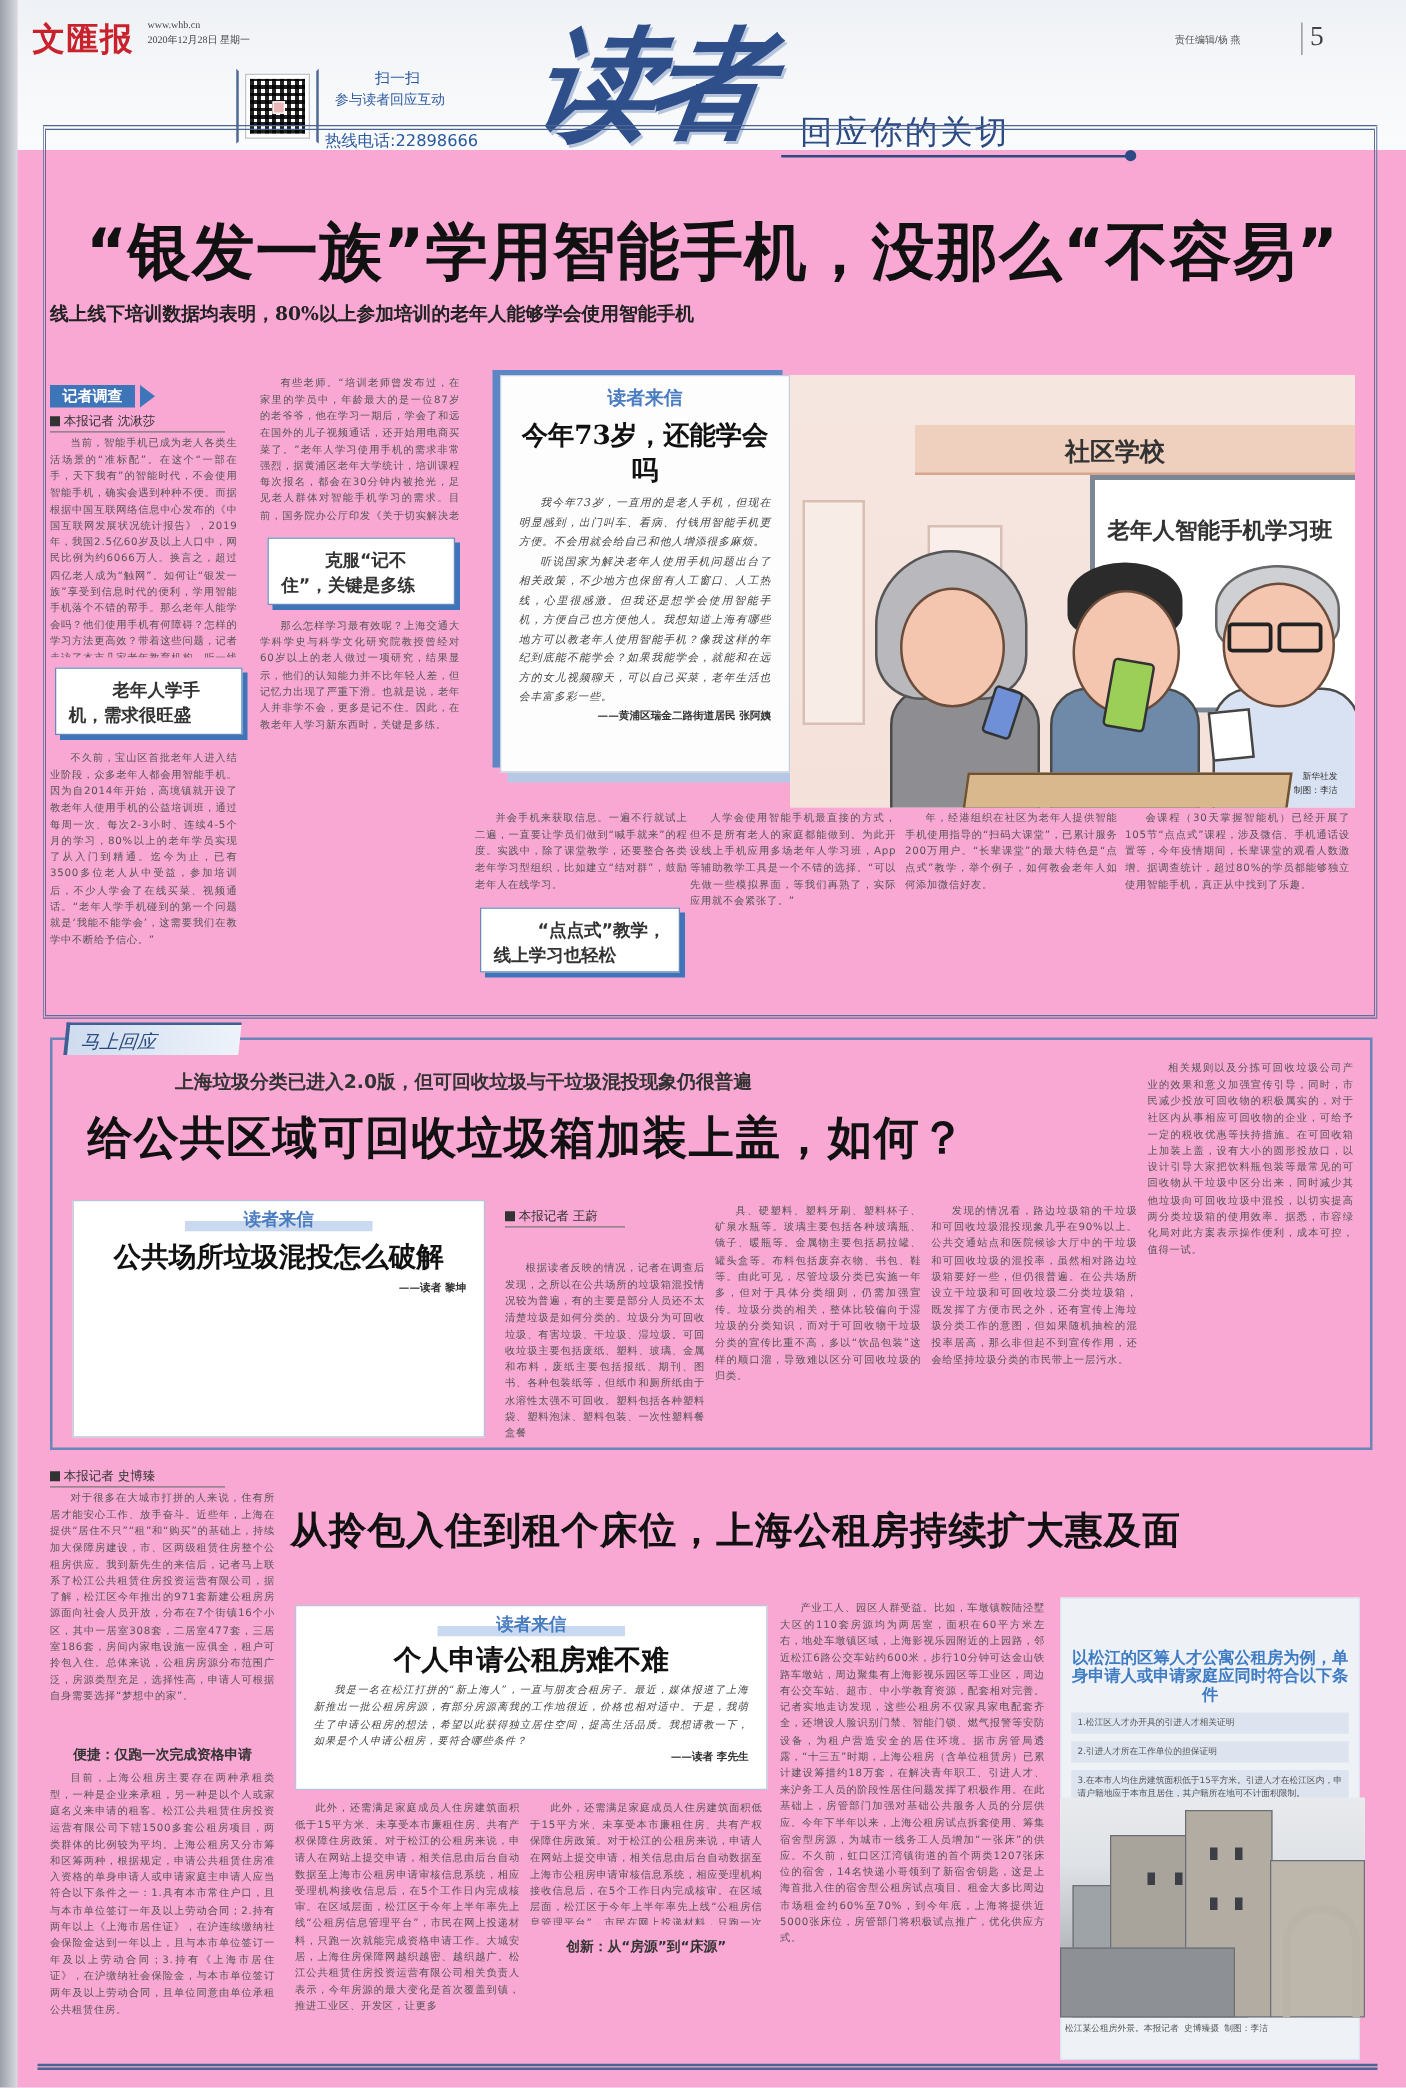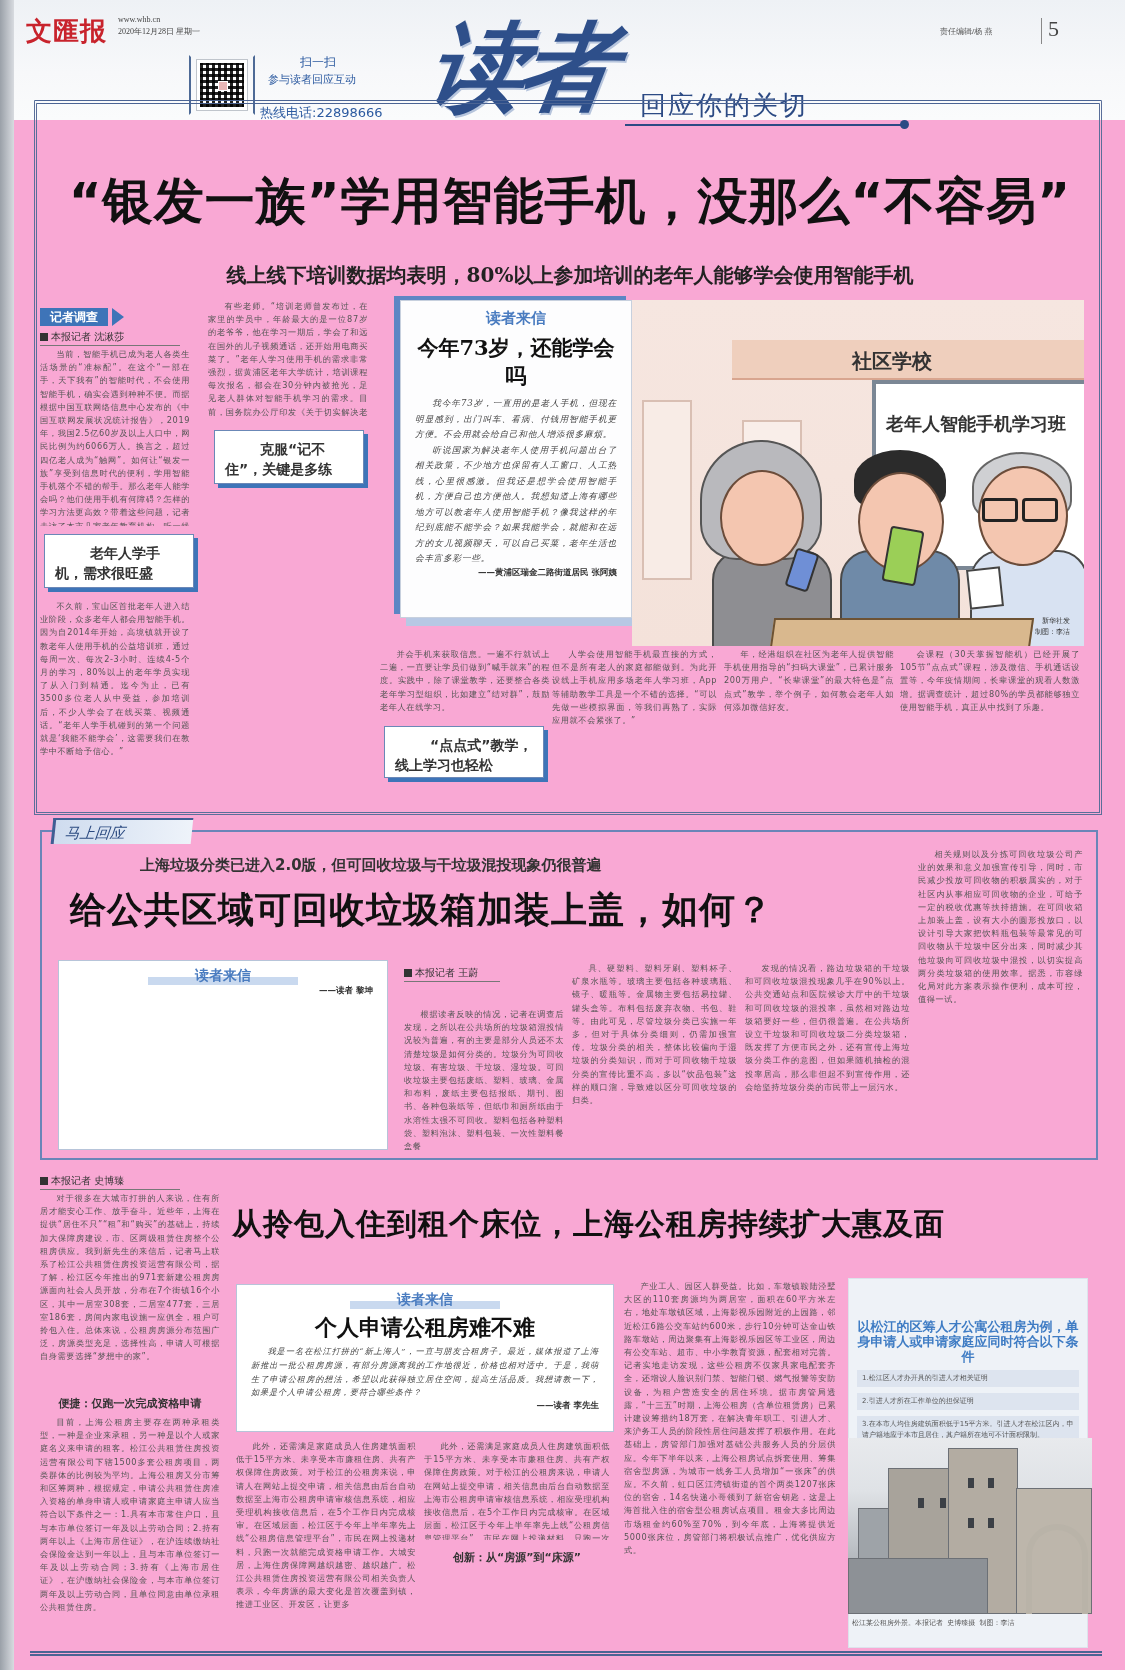--- a/index.html
+++ b/index.html
@@ -32,21 +32,21 @@
   .pageno { position: absolute; left: 1048px; top: 16px; font-size: 22px; color: #444; font-family: "Liberation Serif", serif; }
 
   
   .frame { position: absolute; border: 3px double #5a6f9a; }
   .f1 { left: 34px; top: 100px; width: 1068px; height: 715px; border-top: 4px double #4b6494; }
   .f2 { left: 40px; top: 830px; width: 1058px; height: 330px; border: 2px solid #6a85b8; }
   .f3 { left: 30px; top: 1168px; width: 1072px; height: 488px; border: none; border-bottom: 5px double #4b6494; }
 
   
   .h1 { position: absolute; left: 40px; top: 168px; width: 1060px; text-align: center; font-size: 50px; font-weight: bold; letter-spacing: 1px; color: #111; font-family: "DejaVu Sans", sans-serif; }
-  .sub1 { position: absolute; left: 40px; top: 242px; width: 1060px; text-align: center; font-size: 20px; font-weight: bold; color: #222; margin-top: 20px; }
+  .sub1 { position: absolute; left: 40px; top: 242px; width: 1060px; text-align: left; font-size: 15px; font-weight: bold; color: #222; }
 
   .kicker { position: absolute; left: 40px; top: 308px; height: 18px; padding: 0 10px; background: #3e74b8; color: #fff; font-size: 12px; line-height: 18px; font-weight: bold; }
   .kicker-arrow { position: absolute; left: 112px; top: 308px; width: 0; height: 0; border-top: 9px solid transparent; border-bottom: 9px solid transparent; border-left: 12px solid #3e74b8; }
   .byline { position: absolute; font-size: 10px; color: #333; font-family: "DejaVu Sans", sans-serif; border-bottom: 1px solid #777; padding-bottom: 1px; }
   .byline::before { content: ""; display: inline-block; width: 8px; height: 8px; background: #333; margin-right: 3px; vertical-align: -1px; }
 
   .col { position: absolute; font-size: 8.2px; line-height: 13.2px; color: #555; text-align: justify; overflow: hidden; letter-spacing: 0.6px; font-family: "DejaVu Sans", sans-serif; }
   .col p { text-indent: 2em; }
 
   .subhead-box { position: absolute; background: #fff; border: 1px solid #6b88b7; box-shadow: 4px 4px 0 #3e74b8; padding: 8px 10px; font-size: 14px; font-weight: bold; color: #333; line-height: 20px; font-family: "DejaVu Sans", sans-serif; }
@@ -145,20 +145,23 @@
     </div>
   <div class="subhead-box" style="left:44px;top:534px;width:150px;height:54px;"><span class="ind"></span><span>老年人学手机，需求很旺盛</span></div>
   <div class="col" style="left:40px;top:600px;width:150px;height:205px;">
       <p>不久前，宝山区首批老年人进入结业阶段，众多老年人都会用智能手机。因为自2014年开始，高境镇就开设了教老年人使用手机的公益培训班，通过每周一次、每次2-3小时、连续4-5个月的学习，80%以上的老年学员实现了从入门到精通。迄今为止，已有3500多位老人从中受益，参加培训后，不少人学会了在线买菜、视频通话。“老年人学手机碰到的第一个问题就是‘我能不能学会’，这需要我们在教学中不断给予信心。”</p>
     </div>
 
   <div class="col" style="left:208px;top:300px;width:160px;height:120px;">
       <p>有些老师。“培训老师曾发布过，在家里的学员中，年龄最大的是一位87岁的老爷爷，他在学习一期后，学会了和远在国外的儿子视频通话，还开始用电商买菜了。”老年人学习使用手机的需求非常强烈，据黄浦区老年大学统计，培训课程每次报名，都会在30分钟内被抢光，足见老人群体对智能手机学习的需求。目前，国务院办公厅印发《关于切实解决老年人运用智能技术困难的实施方案》，进一步推动解决老年人在运用智能技术方面遇到的困难，让老年人更好共享信息化发展成果。</p>
     </div>
   <div class="subhead-box" style="left:214px;top:430px;width:150px;height:54px;"><span class="ind"></span><span>克服“记不住”，关键是多练</span></div>
+  <div class="col" style="left:208px;top:494px;width:160px;height:312px;">
+      <p>那么怎样学习最有效呢？上海交通大学科学史与科学文化研究院教授曾经对60岁以上的老人做过一项研究，结果显示，他们的认知能力并不比年轻人差，但记忆力出现了严重下滑。也就是说，老年人并非学不会，更多是记不住。因此，在教老年人学习新东西时，关键是多练。</p>
+    </div>
 
   <div class="letter1">
     <div class="letter-tag">读者来信</div>
     <div class="letter-title">今年73岁，还能学会吗</div>
     <div class="letter-body">
       <p>我今年73岁，一直用的是老人手机，但现在明显感到，出门叫车、看病、付钱用智能手机更方便。不会用就会给自己和他人增添很多麻烦。</p>
       <p>听说国家为解决老年人使用手机问题出台了相关政策，不少地方也保留有人工窗口、人工热线，心里很感激。但我还是想学会使用智能手机，方便自己也方便他人。我想知道上海有哪些地方可以教老年人使用智能手机？像我这样的年纪到底能不能学会？如果我能学会，就能和在远方的女儿视频聊天，可以自己买菜，老年生活也会丰富多彩一些。</p>
     </div>
     <div class="letter-sign">——黄浦区瑞金二路街道居民 张阿姨</div>
   </div>
@@ -216,20 +219,21 @@
   <div class="col" style="left:900px;top:648px;width:180px;height:160px;">
       <p>会课程（30天掌握智能机）已经开展了105节“点点式”课程，涉及微信、手机通话设置等，今年疫情期间，长辈课堂的观看人数激增。据调查统计，超过80%的学员都能够独立使用智能手机，真正从中找到了乐趣。</p>
     </div>
 
   <div class="sec2-tag">马上回应</div>
   <div class="sub2">上海垃圾分类已进入2.0版，但可回收垃圾与干垃圾混投现象仍很普遍</div>
   <div class="h2">给公共区域可回收垃圾箱加装上盖，如何？</div>
 
   <div class="letter2">
     <span class="tag-band">读者来信</span>
+    <div class="letter-title">公共场所垃圾混投怎么破解</div>
     <div class="letter-sign">——读者 黎坤</div>
   </div>
 
   <div class="byline" style="left:404px;top:966px;width:96px;">本报记者 王蔚</div>
   <div class="col" style="left:404px;top:984px;width:160px;height:168px;margin-top:24px;">
       <p>根据读者反映的情况，记者在调查后发现，之所以在公共场所的垃圾箱混投情况较为普遍，有的主要是部分人员还不太清楚垃圾是如何分类的。垃圾分为可回收垃圾、有害垃圾、干垃圾、湿垃圾。可回收垃圾主要包括废纸、塑料、玻璃、金属和布料，废纸主要包括报纸、期刊、图书、各种包装纸等，但纸巾和厕所纸由于水溶性太强不可回收。塑料包括各种塑料袋、塑料泡沫、塑料包装、一次性塑料餐盒餐</p>
     </div>
   <div class="col" style="left:572px;top:962px;width:165px;height:190px;">
       <p>具、硬塑料、塑料牙刷、塑料杯子、矿泉水瓶等。玻璃主要包括各种玻璃瓶、镜子、暖瓶等。金属物主要包括易拉罐、罐头盒等。布料包括废弃衣物、书包、鞋等。由此可见，尽管垃圾分类已实施一年多，但对于具体分类细则，仍需加强宣传。垃圾分类的相关，整体比较偏向于湿垃圾的分类知识，而对于可回收物干垃圾分类的宣传比重不高，多以“饮品包装”这样的顺口溜，导致难以区分可回收垃圾的归类。</p>
     </div>

